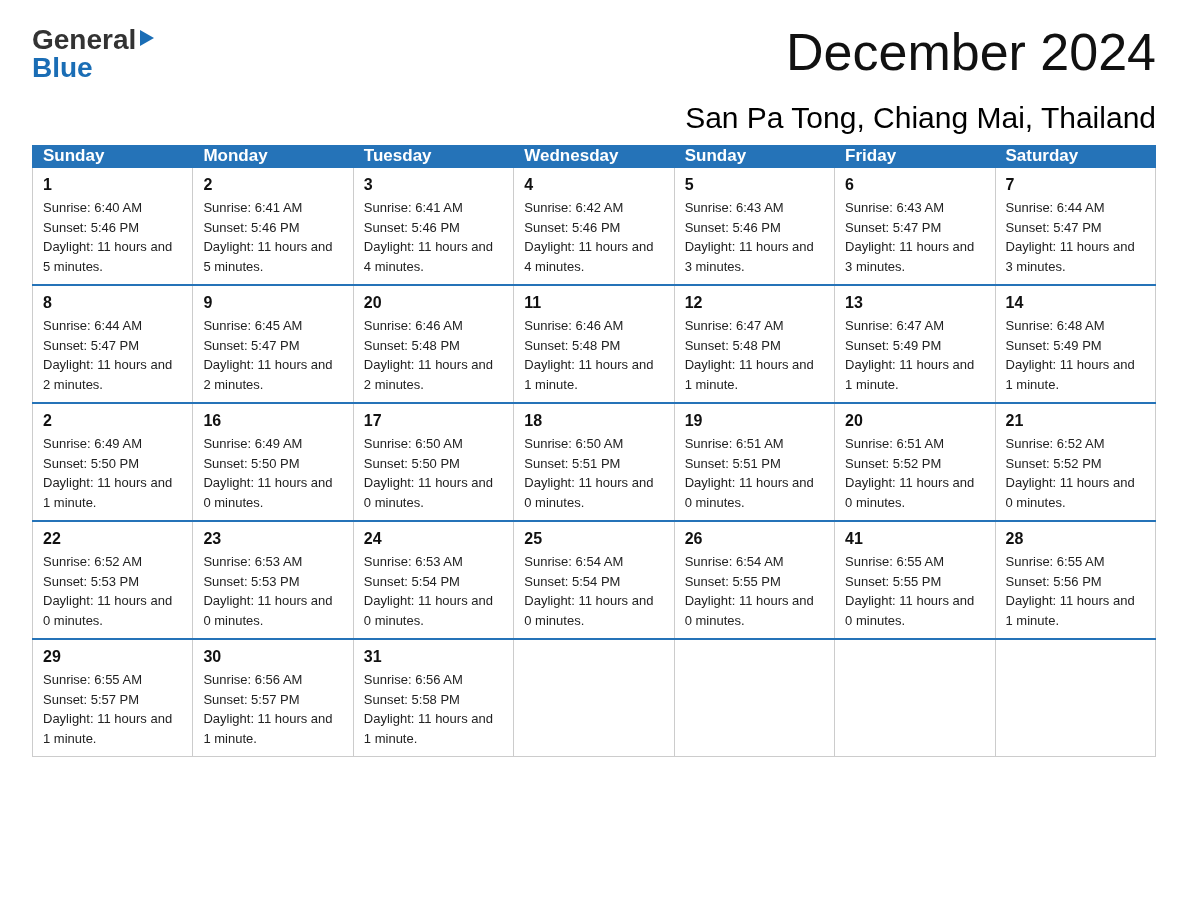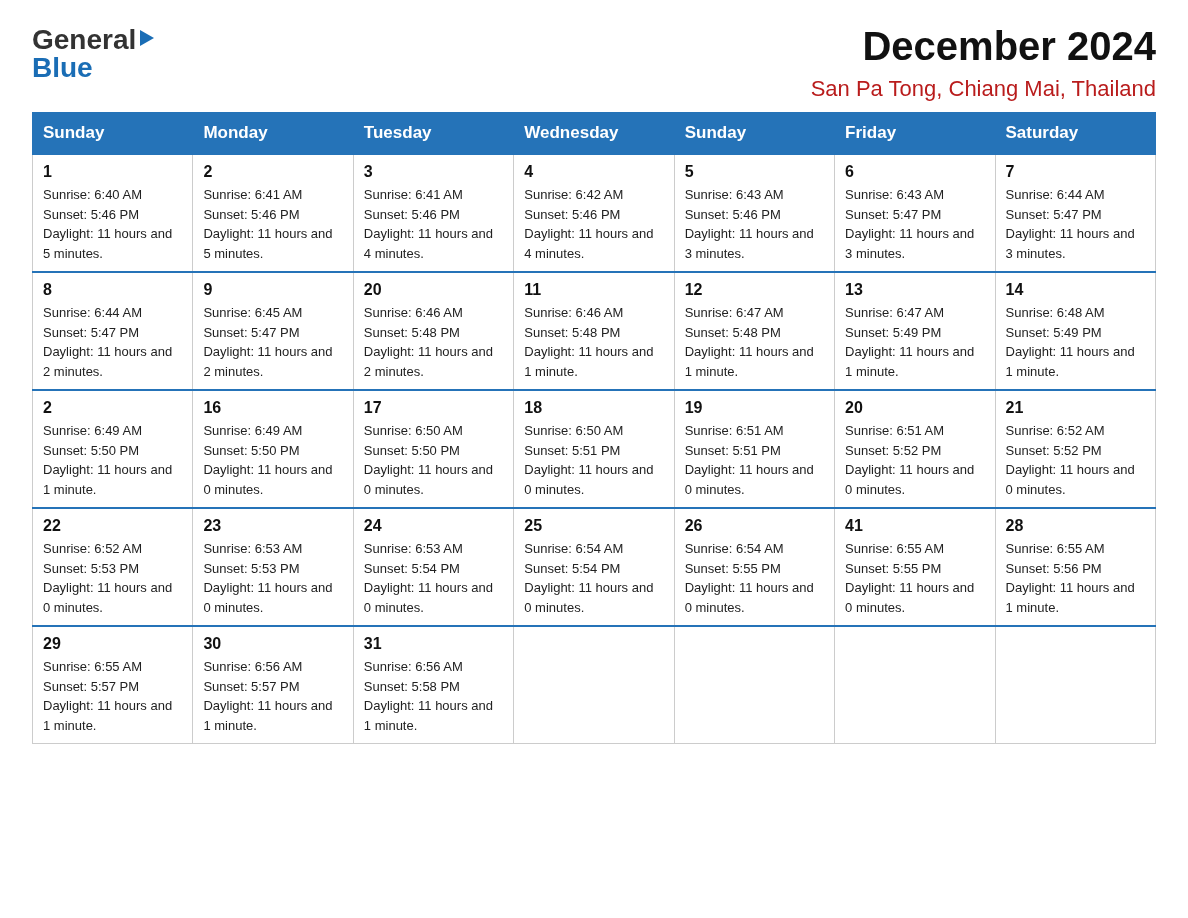--- a/index.html
+++ b/index.html
@@ -21,41 +21,41 @@
     }
     .logo-area {
       display: flex;
       flex-direction: column;
       align-items: flex-start;
     }
     .title-area {
       text-align: right;
     }
     .month-title {
-      font-size: 40px;
-      font-weight: bold;
+      font-size: 52px;
+      font-weight: normal;
       color: #111;
       line-height: 1.1;
     }
     .location {
-      font-size: 22px;
-      color: #b91c1c;
-      margin-top: 8px;
+      font-size: 30px;
+      color: #000000;
+      margin-top: 20px;
     }
     .calendar-table {
       width: 100%;
       border-collapse: collapse;
       margin-top: 10px;
     }
     .calendar-table th {
       background-color: #2573b8;
       color: #fff;
       font-size: 17px;
       font-weight: bold;
-      padding: 10px 10px;
+      padding: 0 10px;
       text-align: left;
       border: 1px solid #2573b8;
     }
     .calendar-table td {
       vertical-align: top;
       border: 1px solid #ccc;
       padding: 8px 10px;
       font-size: 13px;
       width: 14.28%;
       min-height: 100px;

